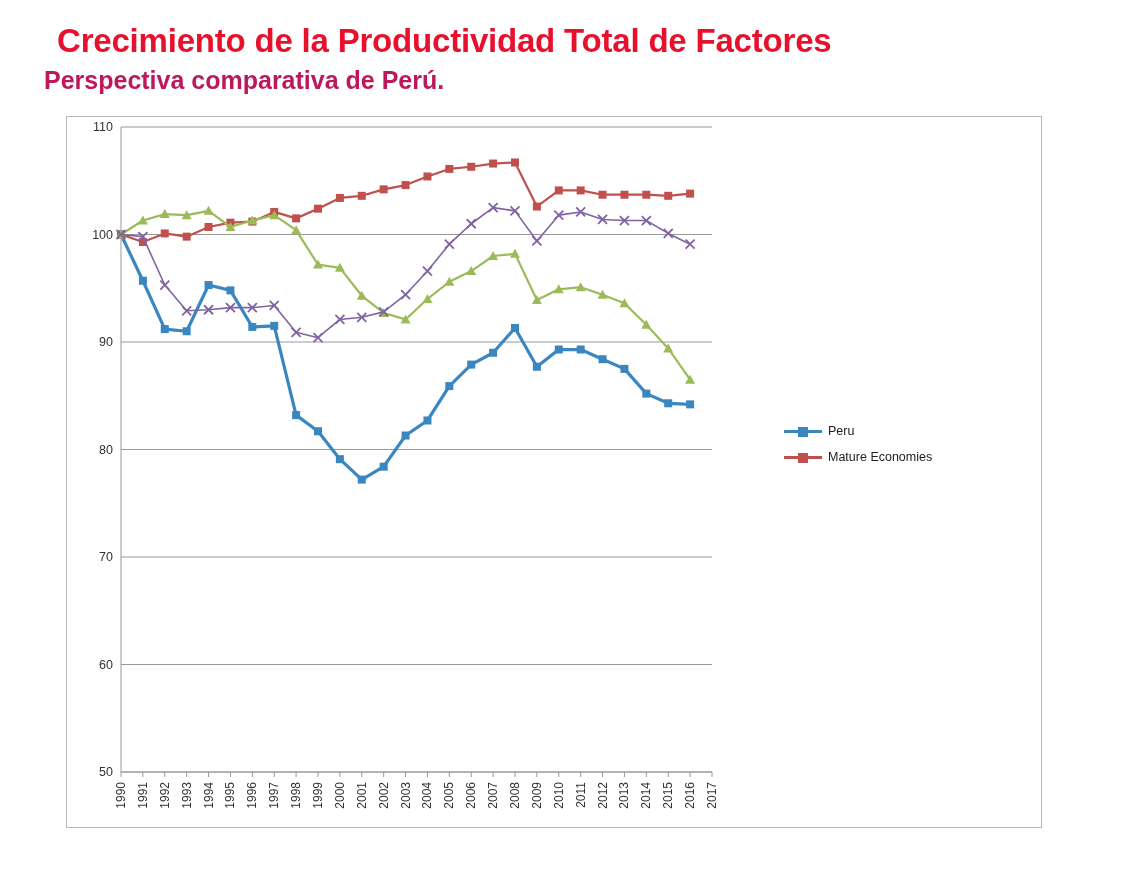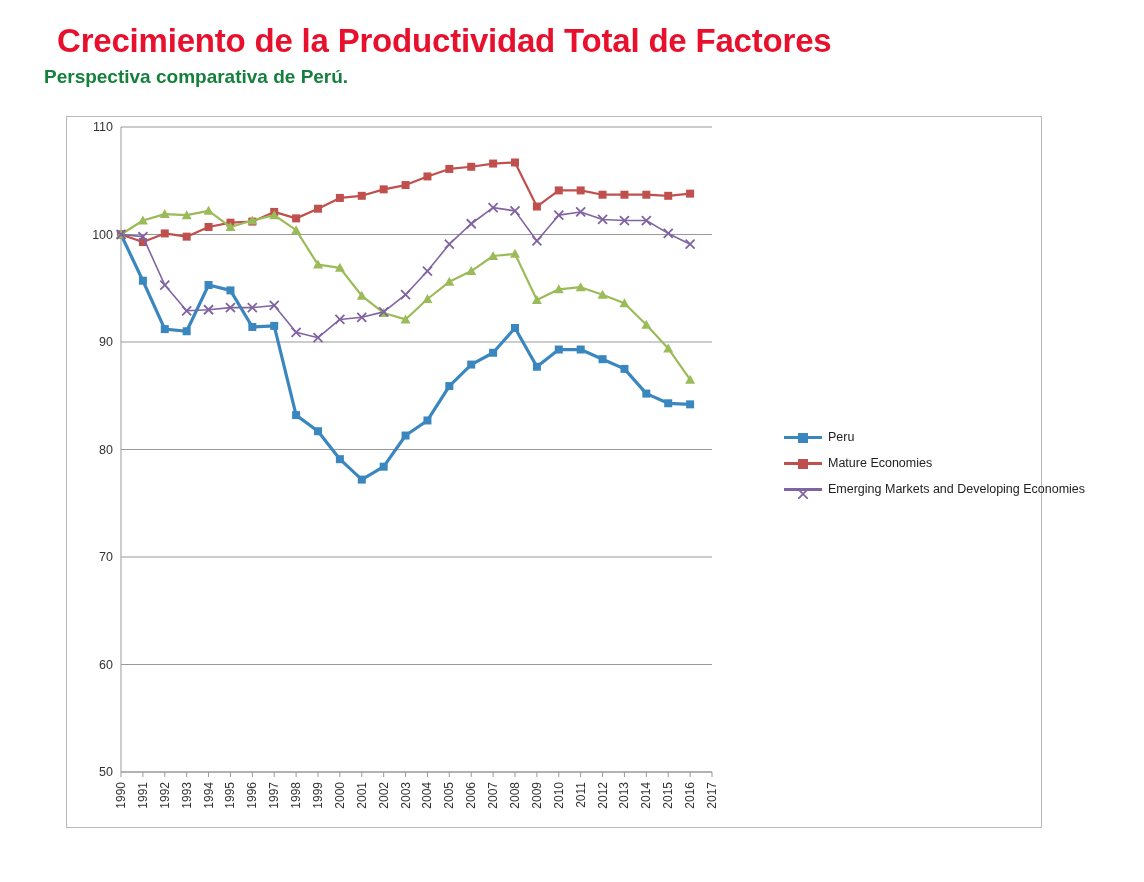--- a/index.html
+++ b/index.html
@@ -22,23 +22,23 @@
     font-weight: bold;
     color: #e8112d;
     letter-spacing: -0.2px;
     white-space: nowrap;
     margin-left: 13px;
   }
   #subtitle {
     position: absolute;
     left: 44px;
     top: 66px;
-    font-size: 19px;
+    font-size: 25px;
     font-weight: bold;
-    color: #15803d;
+    color: #be185d;
     white-space: nowrap;
   }
   #chart-frame {
     position: absolute;
     left: 66px;
     top: 116px;
     width: 976px;
     height: 712px;
     border: 1px solid #b8b8b8;
     background: #ffffff;
@@ -50,21 +50,20 @@
     top: 0;
   }
   .legend {
     position: absolute;
     left: 717px;
     top: 307px;
     width: 250px;
   }
   .legend-row {
     display: flex;
-    align-items: center;
     height: 26px;
   }
   .legend-swatch {
     width: 38px;
     height: 14px;
     margin-right: 6px;
     position: relative;
     flex: none;
   }
   .legend-swatch .lsline {
@@ -288,25 +287,14 @@
       </span>
       <span class="legend-label">Peru</span>
     </div>
     <div class="legend-row">
       <span class="legend-swatch">
         <span class="lsline" style="background:#c0504d"></span>
         <span class="lsmark" style="background:#c0504d"></span>
       </span>
       <span class="legend-label">Mature Economies</span>
     </div>
-    <div class="legend-row">
-      <span class="legend-swatch">
-        <span class="lsline" style="background:#8064a2"></span>
-        <span class="lsmark" style="background:transparent">
-          <svg width="10" height="10">
-              <path d="M0,0 L10,10 M10,0 L0,10" stroke="#8064a2" stroke-width="1.8" fill="none"></path>
-            </svg>
-        </span>
-      </span>
-      <span class="legend-label">Emerging Markets and Developing Economies</span>
-    </div>
   </div>
 </div>
 
 </body></html>

